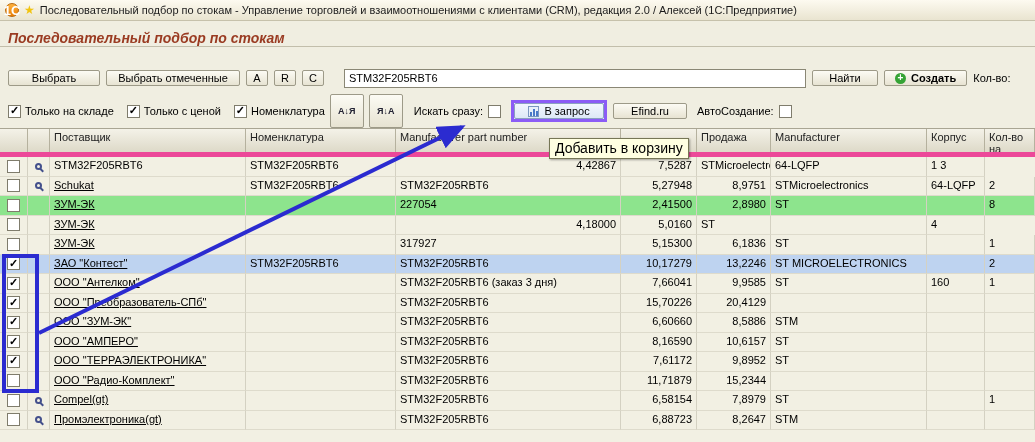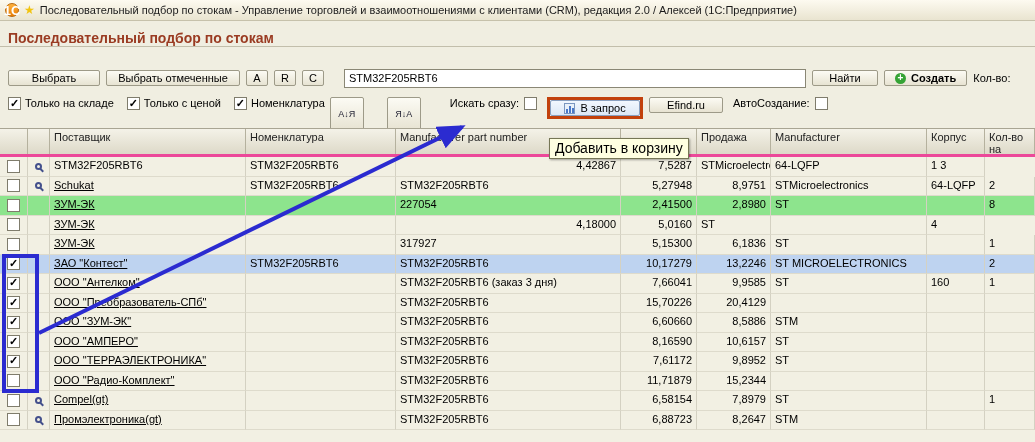--- a/index.html
+++ b/index.html
@@ -23,69 +23,69 @@
     width:14px; height:14px; border-radius:7px;
     background: linear-gradient(#ffb23e, #e87e04);
     color:#fff; font-size:13px; font-weight:bold;
     display:inline-flex; align-items:center; justify-content:center;
     border:1px solid #b96a10;
   }
   .star-icon { color:#f2c40f; font-size:12px; line-height:12px; }
   .title-text { font-size:11px; color:#1a1a1a; white-space:nowrap; overflow:hidden; }
 
   
-  .page-head { position:absolute; top:21px; left:0; right:0; height:26px; border-bottom:1px solid #c2beab; }
+  .page-head { position:absolute; top:21px; left:0; right:0; height:26px; border-bottom:1px solid #c2beab;font-style:italic; }
   .page-title { position:absolute; left:8px; top:9px; font-size:14px; font-weight:bold; color:#9a3b22; }
 
   
   .toolbar1 { position:absolute; top:66px; left:8px; right:0; height:24px; display:flex; align-items:center; gap:6px; }
-  .toolbar2 { position:absolute; top:97px; left:8px; right:0; height:28px; display:flex; align-items:flex-start; }
+  .toolbar2 { position:absolute; top:97px; left:8px; right:0; height:28px; display:flex; align-items:center; }
   .btn {
     height:16px; border:1px solid #9d9a88; border-radius:2px;
     background: linear-gradient(#fcfbf4, #e7e3d2);
     font-family:"Liberation Sans", sans-serif; font-size:11px; color:#000;
     padding:0 10px; display:inline-flex; align-items:center; justify-content:center;
     white-space:nowrap; cursor:default;
   }
   .btn.sq { width:22px; padding:0; }
-  .btn.sort { width:23px; padding:16px; font-size:9px; margin-right:23px; color:#223; }
+  .btn.sort { width:23px; padding:16px; font-size:9px; margin-right:5px; color:#223;font-weight:bold; }
   .search {
     width:462px; height:19px; margin-left:14px;
     border:1px solid #8a8775; background:#fff;
     font-family:"Liberation Sans", sans-serif; font-size:11px; padding:0 4px;
   }
   .plus {
     width:11px; height:11px; border-radius:50%;
     background:#35a335; color:#fff; font-size:10px; font-weight:bold; line-height:10px;
     display:inline-flex; align-items:center; justify-content:center; margin-right:5px;
   }
   .create { font-weight:bold; }
   .lbl { white-space:nowrap; }
   .cb {
     width:13px; height:13px; background:#fff; border:1px solid #7f7c6c;
     display:inline-flex; align-items:center; justify-content:center; flex:none;
   }
   .cb.checked::after { content:"✓"; font-size:11px; font-weight:bold; color:#000; margin-top:-1px; }
   .toolbar2 .cb { margin-right:4px; }
   .toolbar2 .lbl { margin-right:13px; }
   .toolbar2 .lbl.tight { margin-right:5px; }
-  .annotated { display:inline-flex; border:3px solid #c2410c; padding:0; margin:0 6px 0 6px; background:#eaf1fb; }
+  .annotated { display:inline-flex; border:3px solid #8b5cf6; padding:0; margin:0 6px 0 6px; background:#eaf1fb; }
   .btn.query { border-color:#8aa0c0; background:linear-gradient(#f2f7ff,#dde8f6); }
   .chart-icon {
     width:11px; height:11px; margin-right:5px; border:1px solid #7a96c0; background:
       linear-gradient(#4a78c8,#4a78c8) 1px 5px/2px 4px no-repeat,
       linear-gradient(#4a78c8,#4a78c8) 4px 2px/2px 7px no-repeat,
       linear-gradient(#4a78c8,#4a78c8) 7px 4px/2px 5px no-repeat,
       #e8f0fa;
   }
 
   
   .table { position:absolute; top:128px; left:0; right:0; bottom:0; background:#f2f0e3; }
   .grid { display:grid; grid-template-columns: 28px 22px 196px 150px 225px 76px 74px 156px 58px minmax(0,1fr); }
-  .thead { height:29px; border-top:1px solid #a9a593; border-bottom:3px solid #ec4899; }
+  .thead { height:29px; border-top:1px solid #a9a593; border-bottom:5px solid #ec4899; }
   .hcell {
     background: linear-gradient(#f4f2e8, #ddd9c8);
     border-right:1px solid #b5b19e;
     padding:2px 4px; font-size:11px; line-height:12px; color:#222;
     overflow:hidden; white-space:normal;
   }
   .tbody .trow { height:19.5px; }
   .cell {
     border-right:1px solid #d4d1c2; border-bottom:1px solid #dedbcc;
     padding:2px 4px 0 4px; white-space:nowrap; overflow:hidden; font-size:11px;

